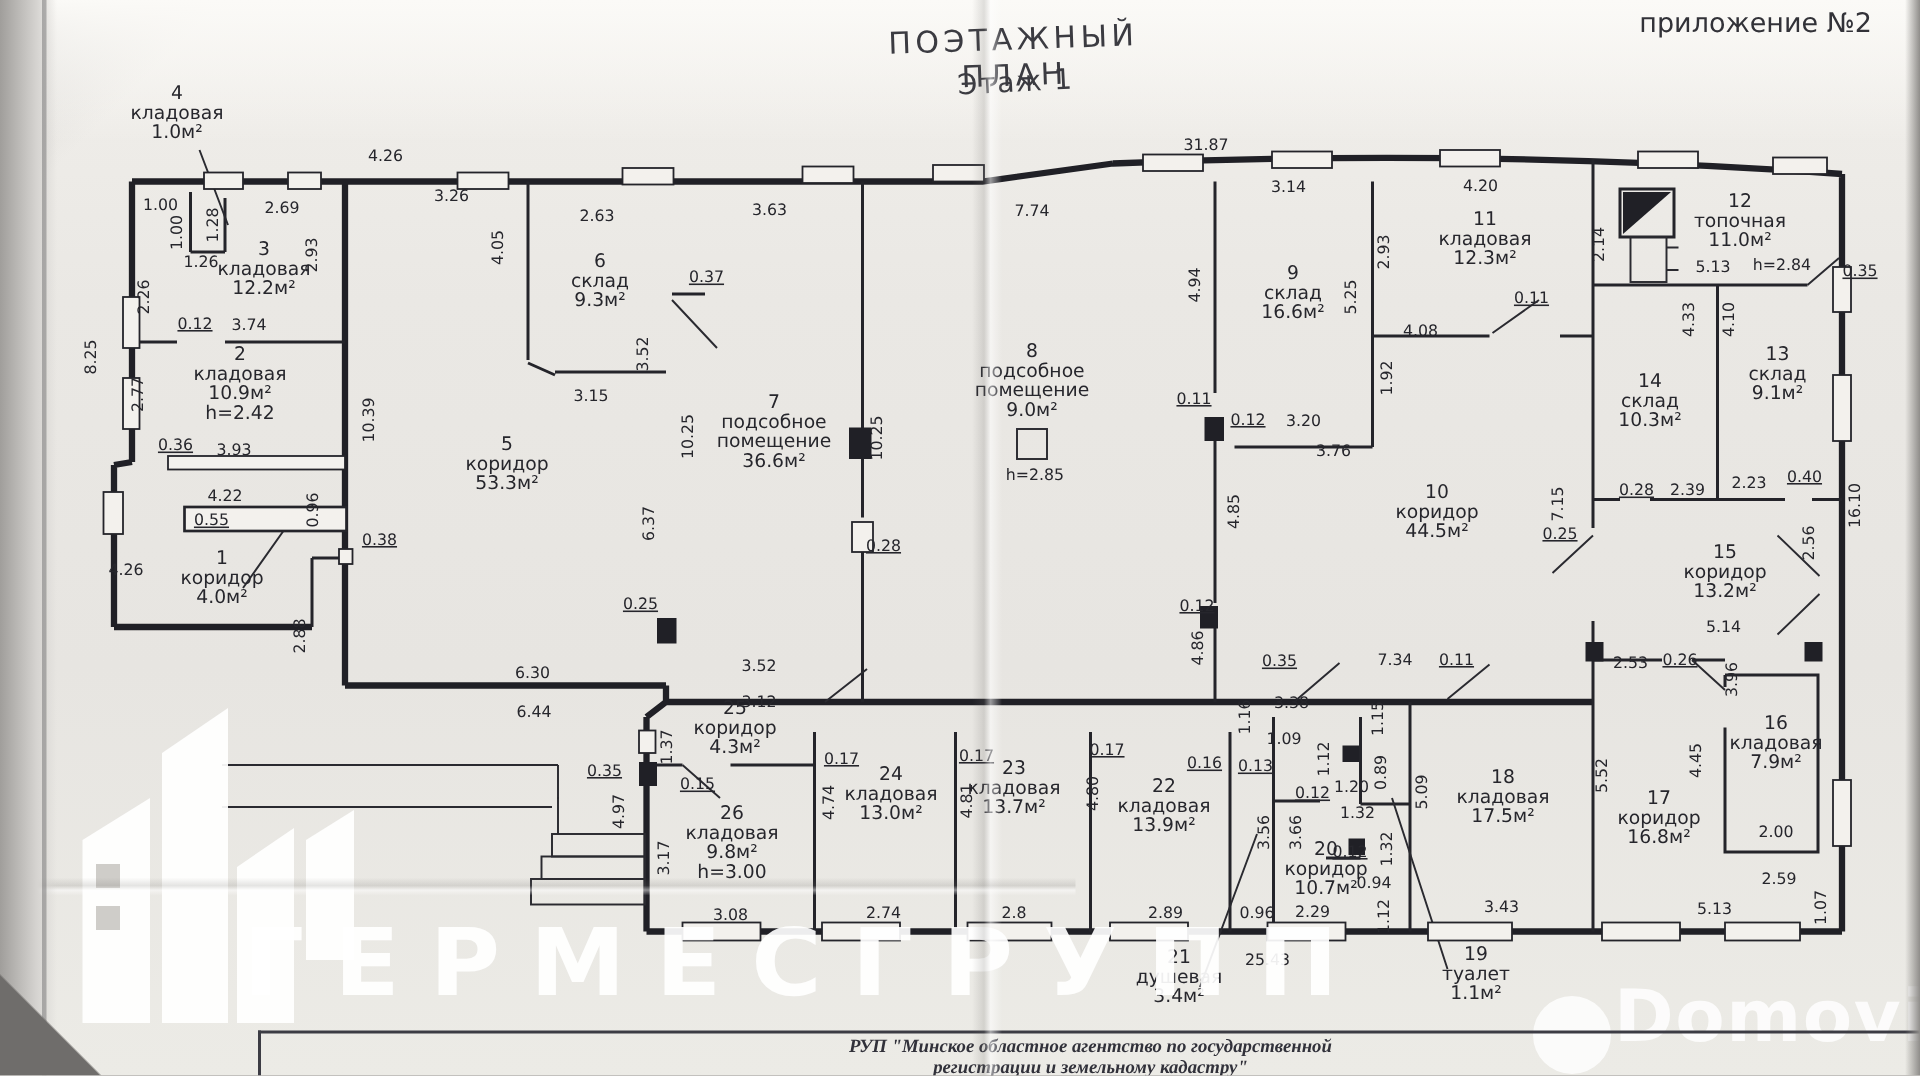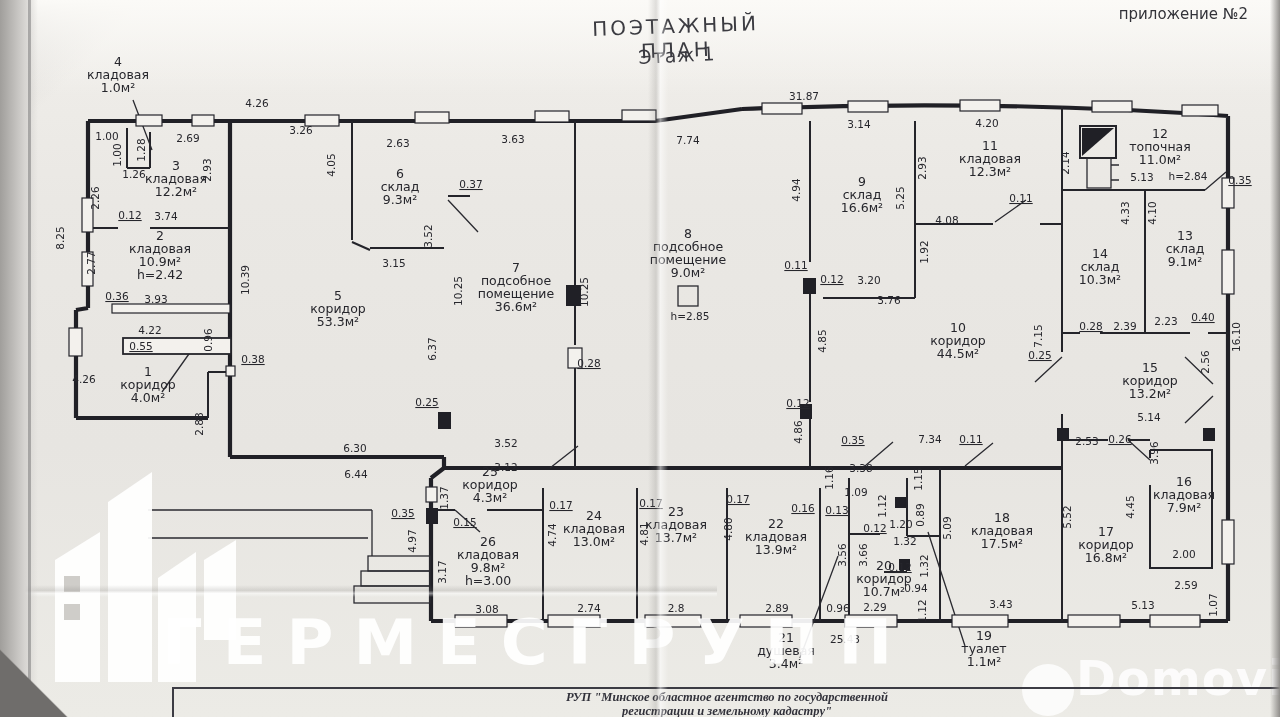--- a/index.html
+++ b/index.html
@@ -20,21 +20,21 @@
     background:linear-gradient(180deg,rgba(0,0,0,0),rgba(110,108,105,.18) 45%,rgba(255,255,255,.5) 70%,rgba(0,0,0,0));}
   .corner-tl{position:absolute;left:0;top:0;width:150px;height:120px;
     background:linear-gradient(135deg,#c6c4c1 0%,rgba(221,219,216,.7) 28%,rgba(221,219,216,0) 55%);}
   .corner-bl{position:absolute;left:0;bottom:0;width:120px;height:75px;
     background:linear-gradient(45deg,#6f6d6b 0%,#6f6d6b 34%,rgba(111,109,107,0) 35%);}
   
   .title{position:absolute;left:566px;top:14px;width:220px;text-align:center;color:#3b3b41;
          font-size:20px;letter-spacing:3px;transform:rotate(-2deg);}
   .subtitle{position:absolute;left:612px;top:44px;width:130px;text-align:center;color:#3b3b41;
          font-size:19px;letter-spacing:1px;transform:rotate(-3deg);}
-  .annex{position:absolute;right:32px;top:5px;font-size:15px;color:#323238;}
+  .annex{position:absolute;right:32px;top:5px;font-size:18px;color:#323238;}
   
   .footer{position:absolute;left:172px;top:687px;width:1106px;height:28px;
           border:2px solid #3c3c44;border-right:none;color:#31313a;
           font-family:"Liberation Serif",serif;font-weight:bold;font-style:italic;
           font-size:12.5px;line-height:1.12;text-align:center;padding-top:1px;}
   
   .wm-text{position:absolute;left:162px;top:606px;color:rgba(255,255,255,.92);
            font-size:64px;font-weight:bold;letter-spacing:20px;transform:scaleY(.97);white-space:nowrap;}
   .domovita{position:absolute;left:1076px;top:650px;color:rgba(255,255,255,.82);
            font-size:48px;font-weight:bold;letter-spacing:1px;}

